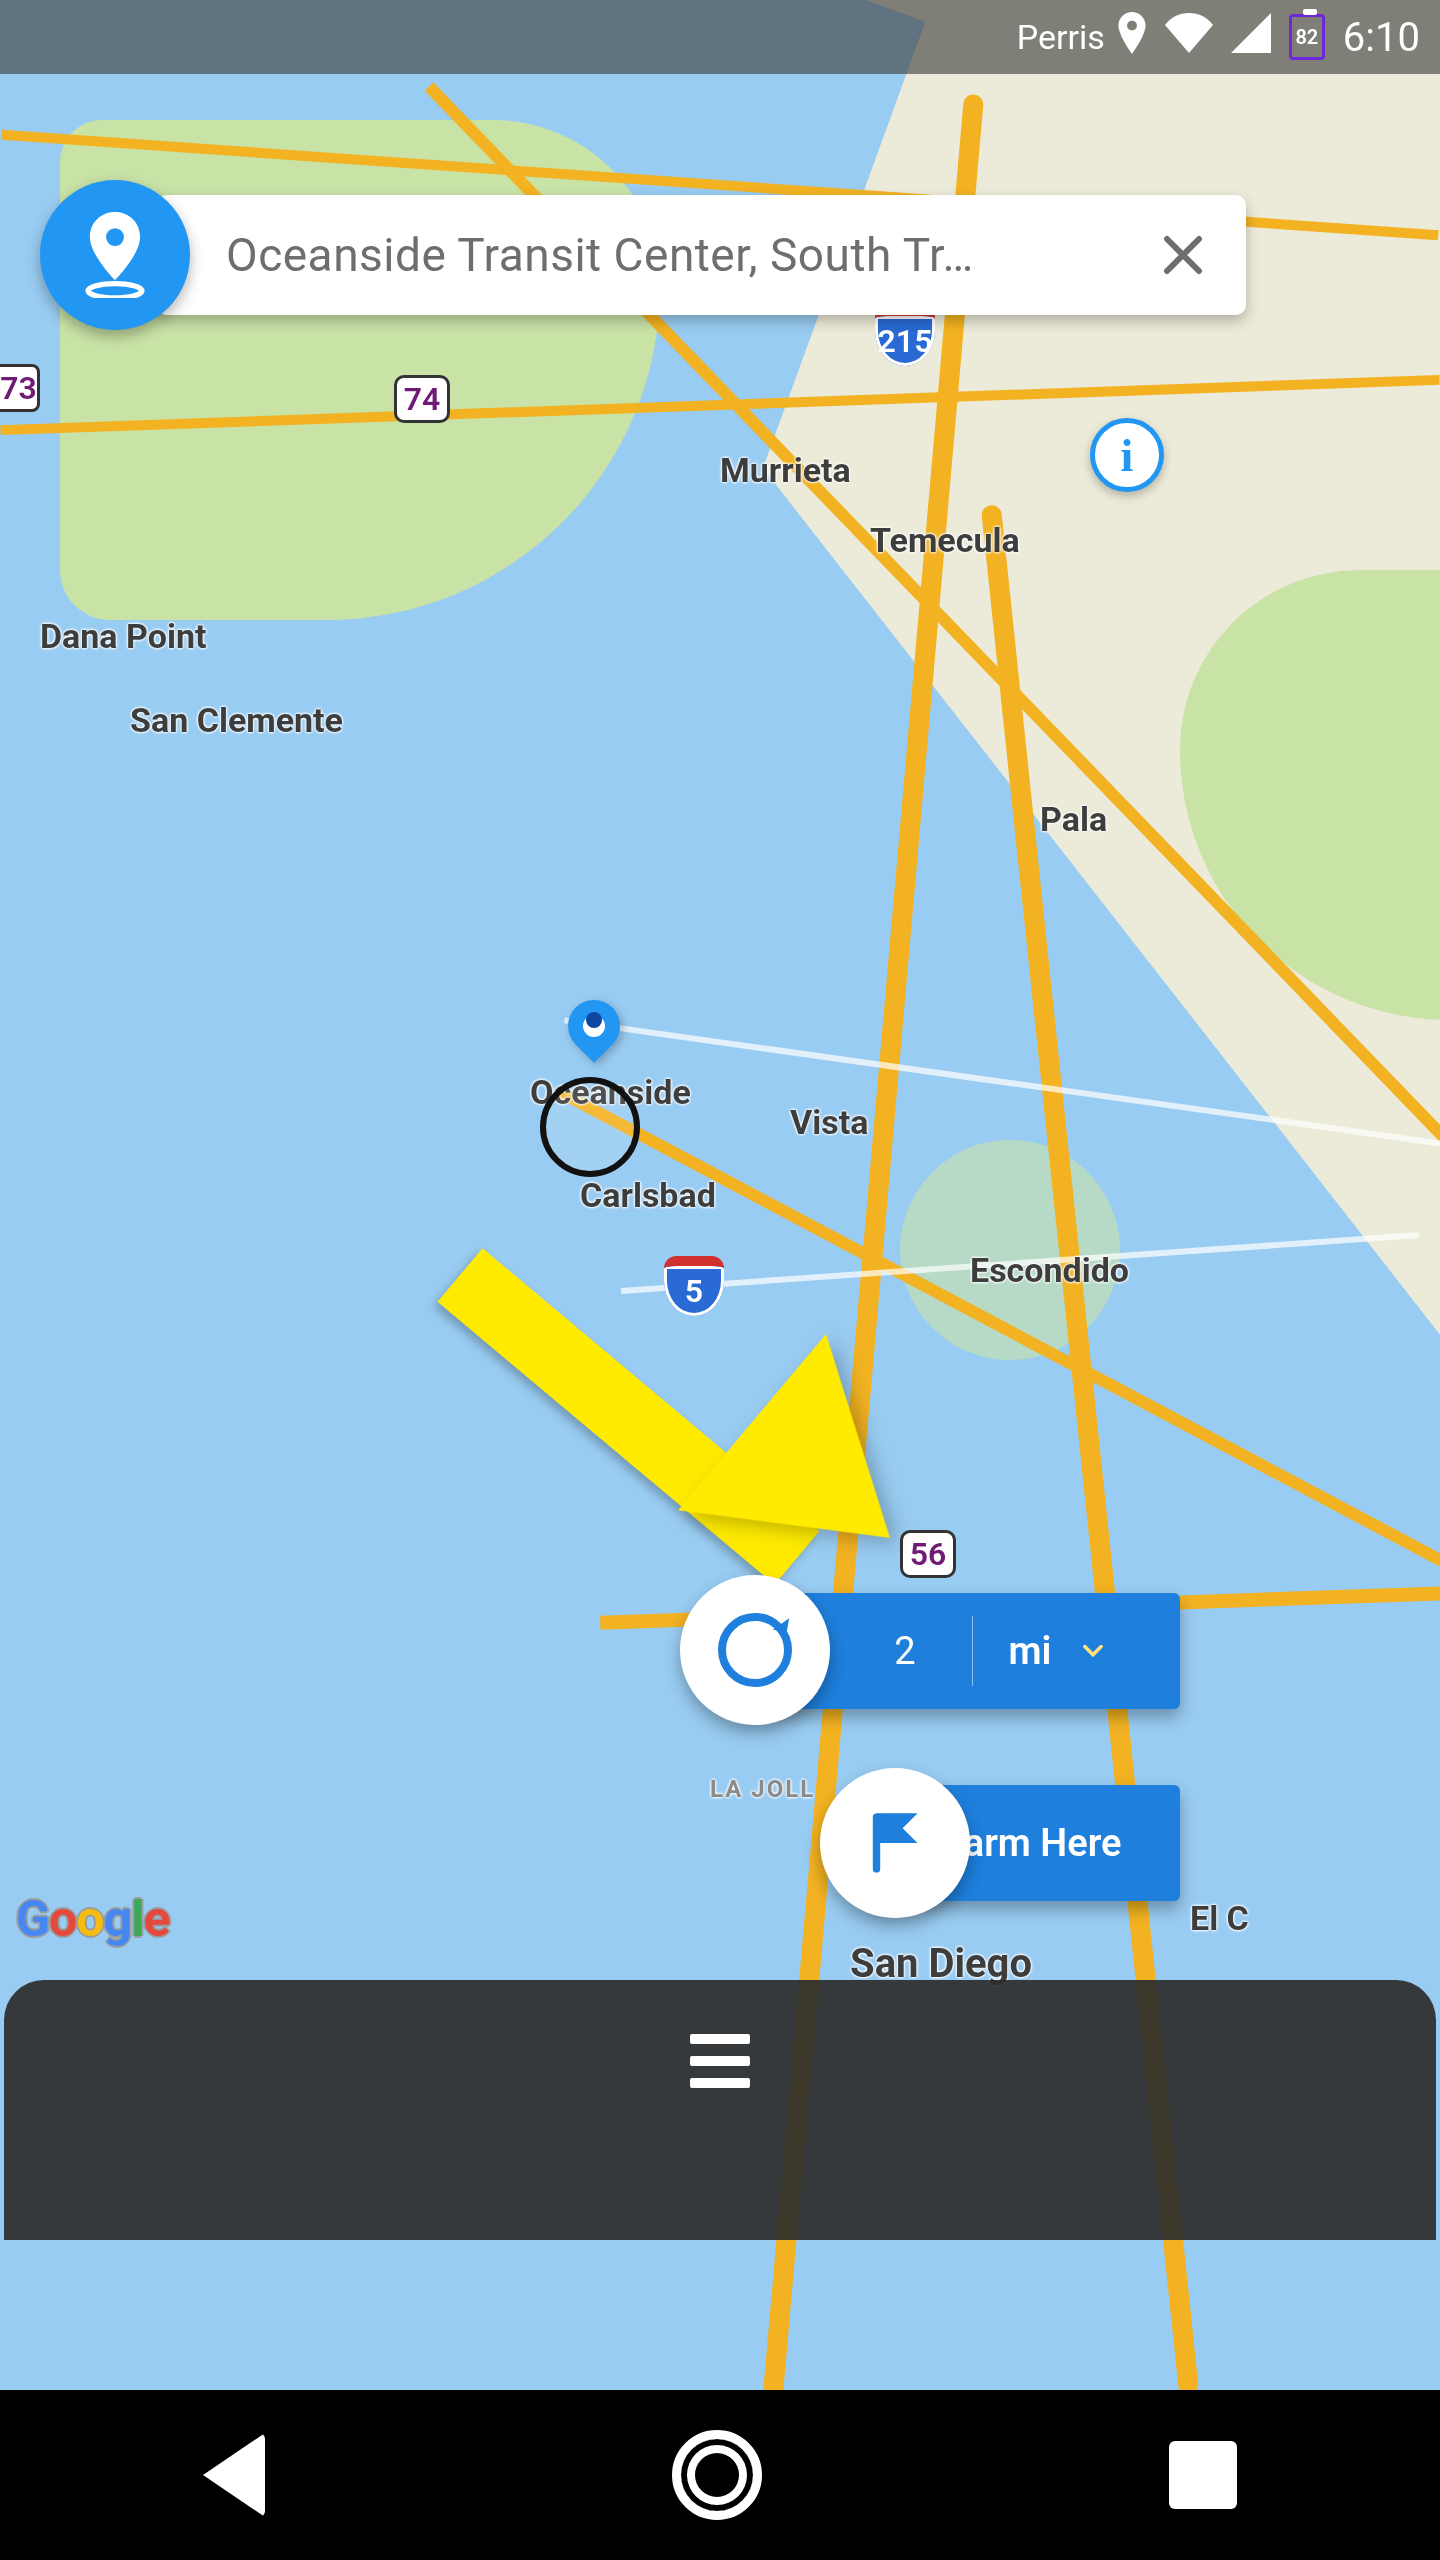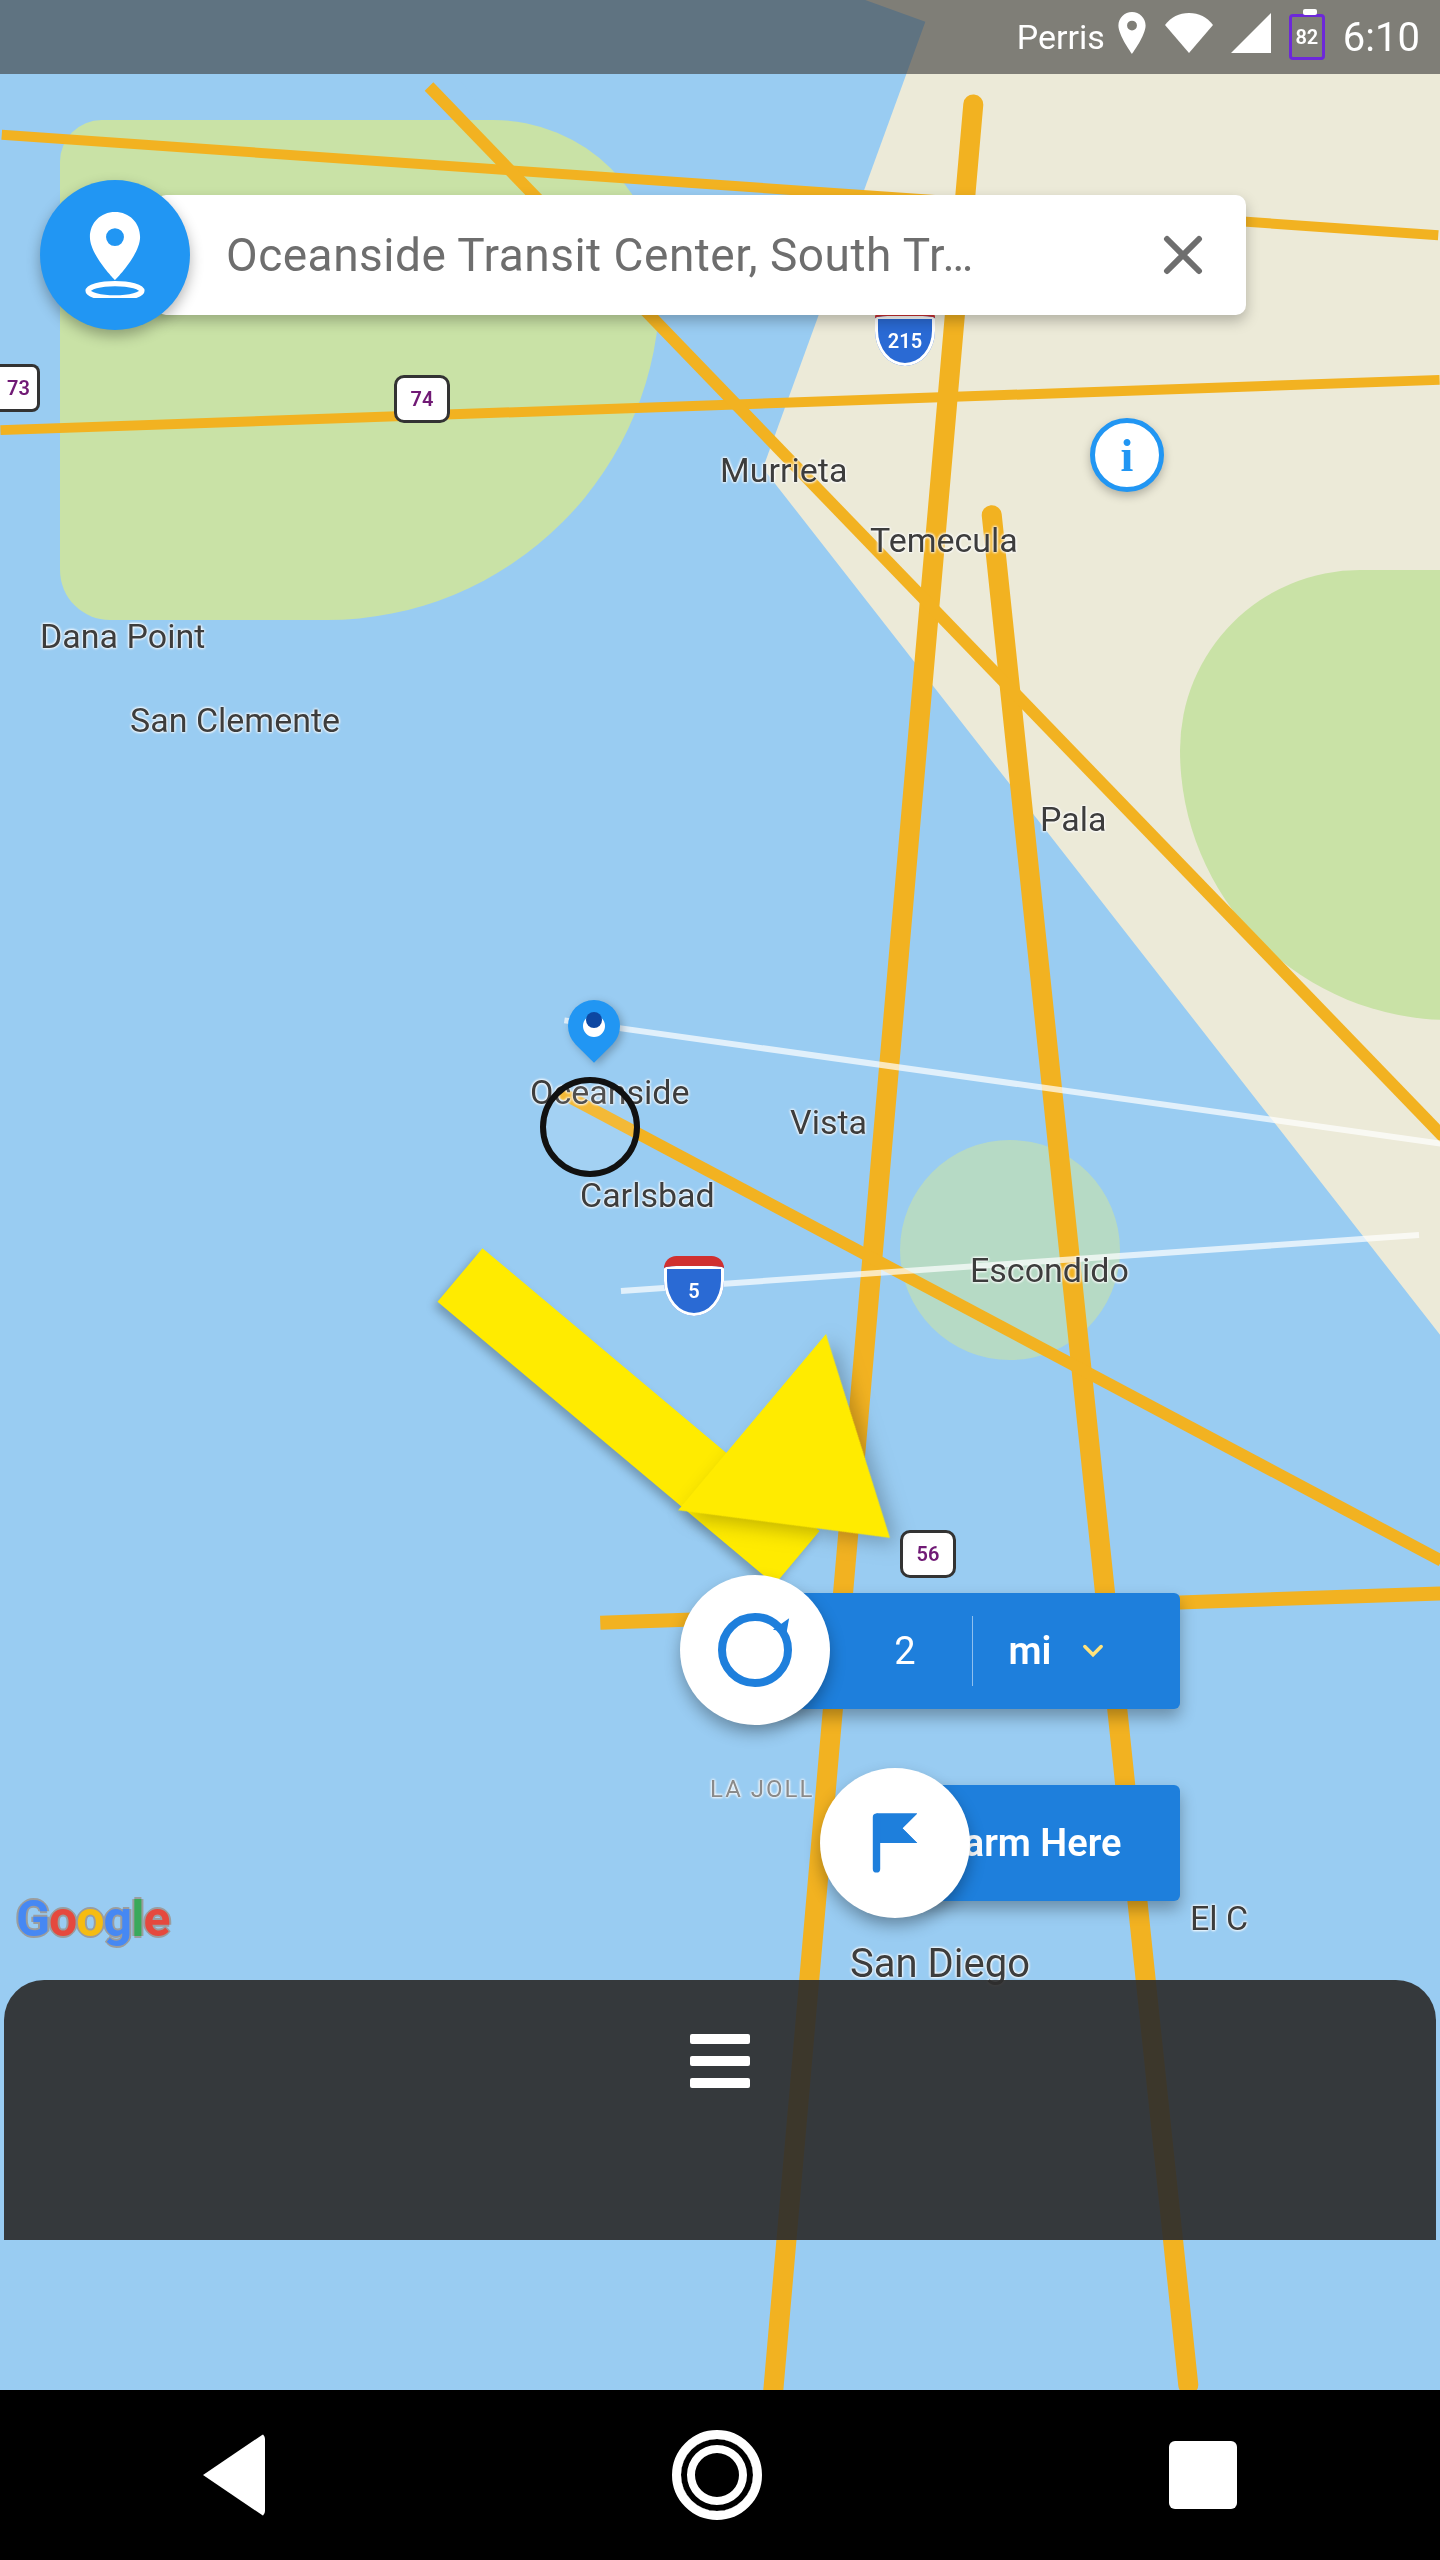--- a/index.html
+++ b/index.html
@@ -59,25 +59,26 @@
   .r5 { top: 620px; left: 200px; width: 1500px; transform: rotate(46deg); height:12px;}
   .r6 { top: 1600px; left: 600px; width: 900px; height:14px; transform: rotate(-2deg);}
   .r7 { top: 1320px; left: 500px; width: 1000px; height:12px; transform: rotate(28deg);}
 
   .city {
     position: absolute;
     font-size: 34px;
     color: #3d3d3d;
     text-shadow: 0 0 3px #fff, 0 0 3px #fff, 0 0 3px #fff;
     white-space: nowrap;
+    font-weight: bold;
   }
 
   .shield {
     position: absolute;
-    color:#fff; font-weight:600; font-size:20px;
+    color:#fff; font-weight:600; font-size:32px;
     display:flex; align-items:center; justify-content:center;
     text-align:center;
   }
   .shield.interstate {
     width:60px; height:60px;
     background:#2a6ad4;
     border-radius: 14px 14px 34px 34px / 14px 14px 40px 40px;
     border-top:10px solid #d03030;
     box-shadow: inset 0 0 0 3px #fff;
   }

